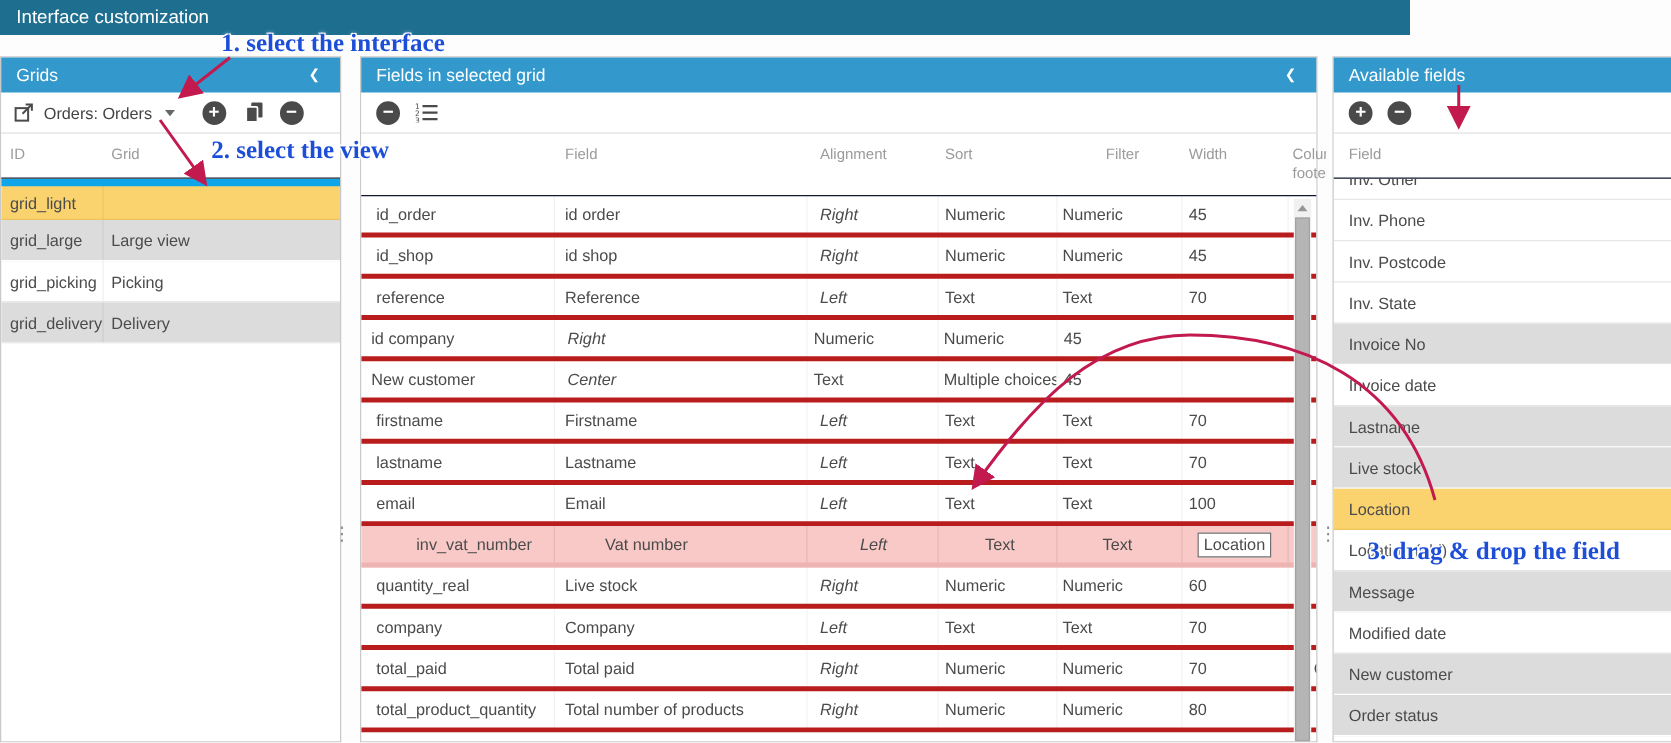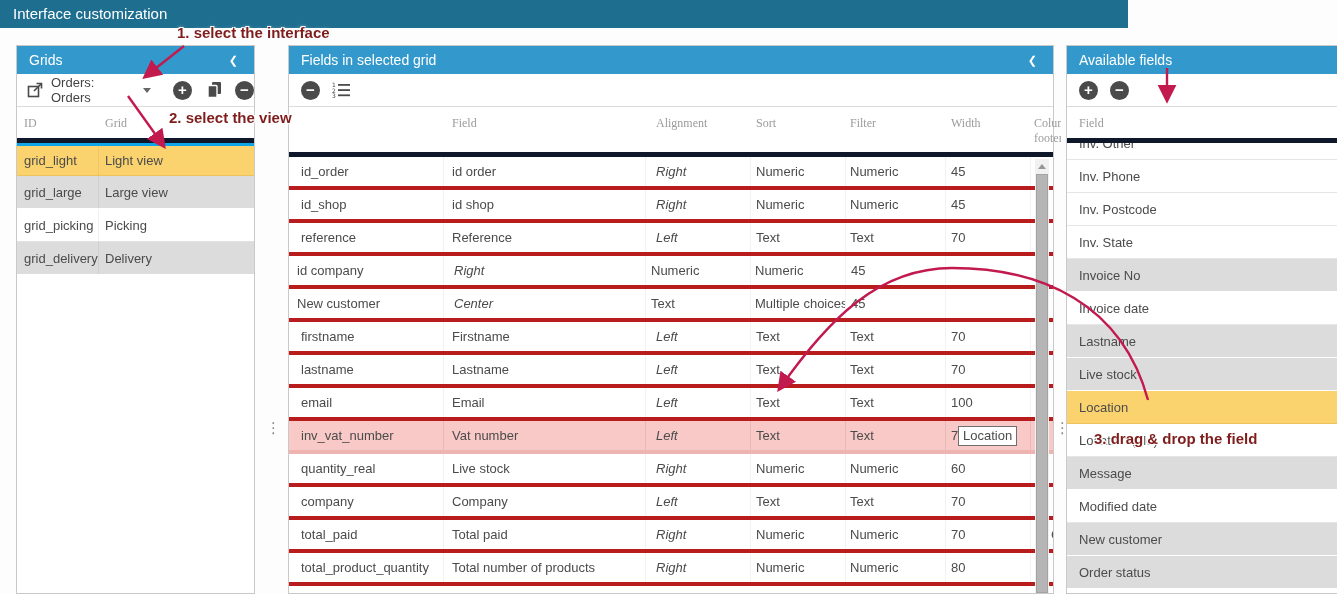--- a/index.html
+++ b/index.html
@@ -6,65 +6,65 @@
   body{
     width:1337px;height:594px;position:relative;overflow:hidden;
     background:#fdfdfd;font-family:"Liberation Sans","DejaVu Sans",sans-serif;
     -webkit-font-smoothing:antialiased;
   }
   
   .titlebar{position:absolute;left:0;top:0;width:1128px;height:28px;background:#1e6e90;
     color:#fff;font-size:15px;line-height:28px;padding-left:13px;box-sizing:border-box;}
   
   .panel{position:absolute;top:45px;height:549px;background:#fff;border:1px solid #c9c9c9;box-sizing:border-box;}
-  .panel-grids{left:16px;width:239px;}
+  .panel-grids{left:0;width:273px;}
   .panel-fields{left:288px;width:766px;}
   .panel-avail{left:1066px;width:280px;}
   .phead{height:28px;background:#3399cc;color:#fff;font-size:14px;line-height:28px;
     padding-left:12px;position:relative;}
   .chev{position:absolute;top:0;font-size:11px;line-height:28px;color:#fff;cursor:pointer;}
   .panel-grids .chev{right:16px;}
   .panel-fields .chev{right:16px;}
   .ptoolbar{height:32px;border-bottom:1px solid #dcdcdc;display:flex;align-items:center;background:#fff;}
   .tbtn{width:19px;height:19px;border-radius:50%;background:#4a4a4a;color:#fff;display:flex;
     align-items:center;justify-content:center;font-size:15px;font-weight:bold;line-height:1;cursor:pointer;flex:0 0 auto;}
   .tbtn span{transform:translateY(-1px);}
   .selector{display:flex;align-items:center;font-size:13px;color:#444;cursor:pointer;}
   .caret{width:0;height:0;border-left:4px solid transparent;border-right:4px solid transparent;
     border-top:5px solid #666;margin-left:10px;}
   .icon-svg{display:block;}
   
-  .colhead{box-sizing:border-box;border-bottom:5px solid #0f172a;color:#9b9b9b;font-size:12px;background:#fff;font-family:Liberation Serif, serif;}
+  .colhead{box-sizing:border-box;border-bottom:1px solid #0f172a;color:#9b9b9b;font-size:12px;background:#fff;}
   .colhead span{display:block;overflow:hidden;white-space:nowrap;}
   .grids-colhead{height:36px;display:grid;grid-template-columns:82px 1fr;padding-top:9px;}
   .grids-colhead .h0{padding-left:7px;} .grids-colhead .h1{padding-left:6px;}
   .fields-colhead{height:50px;display:grid;grid-template-columns:155px 202px 105px 95px 100px 85px 30px;padding-top:9px;}
   .fields-colhead .h0{padding-left:12px;}.fields-colhead .h1{padding-left:8px;}
   .fields-colhead .h2{padding-left:10px;}.fields-colhead .h3{padding-left:5px;}
-  .fields-colhead .h4{padding-left:4px;}.fields-colhead .h5{padding-left:5px;}
+  .fields-colhead .h4{padding-left:4px;text-align:center;}.fields-colhead .h5{padding-left:5px;}
   .fields-colhead .h6{padding-left:3px;white-space:pre;line-height:1.25;}
   .avail-colhead{height:36px;padding:9px 0 0 12px;}
   
   .lrow{display:grid;grid-template-columns:82px 1fr;height:33px;box-sizing:border-box;
     border-bottom:1px solid #e2e2e2;align-items:center;font-size:13px;color:#4b4b4b;cursor:pointer;}
   .lrow span{overflow:hidden;white-space:nowrap;height:100%;display:flex;align-items:center;}
   .lrow .c-id{padding-left:7px;border-right:1px solid rgba(0,0,0,0.06);}
   .lrow .c-grid{padding-left:6px;}
   .lrow.alt{background:#dcdcdc;border-bottom-color:#ffffff;}
-  .lrow.selected{background:#fbd36e;border-top:3px solid #0ea5e9;border-bottom-color:#eec35c;}
+  .lrow.selected{background:#fbd36e;border-top:6px solid #0ea5e9;border-bottom-color:#eec35c;}
   .mrow{display:grid;grid-template-columns:155px 202px 105px 95px 100px 85px 30px;height:33px;
     box-sizing:border-box;border-bottom:4px solid #b91c1c;font-size:13px;color:#4b4b4b;cursor:pointer;}
   .mrow span{overflow:hidden;white-space:nowrap;height:100%;display:flex;align-items:center;
     border-right:1px solid rgba(0,0,0,0.05);}
   .mrow span:last-child{border-right:none;}
   .mrow .c0{padding-left:12px;} .mrow .c1{padding-left:8px;} .mrow .c2{padding-left:10px;font-style:italic;}
   .mrow .c3{padding-left:5px;} .mrow .c4{padding-left:4px;} .mrow .c5{padding-left:5px;}
   .mrow .c6{padding-left:20px;}
   .mrow.drop{background:#f8c9c7;border-bottom-color:#eeb4b2;}
-  .mrow.drop span{border-right-color:rgba(0,0,0,0.08);}
+  .mrow.drop span{border-right-color:rgba(0,0,0,0.08);margin-left:32px;}
   .arow{height:33px;box-sizing:border-box;display:flex;align-items:center;padding-left:12px;
     border-bottom:1px solid #e6e6e6;font-size:13px;color:#4b4b4b;overflow:hidden;white-space:nowrap;cursor:pointer;}
   .arow.used{background:#dcdcdc;border-bottom-color:#ffffff;}
   .arow.selected{background:#fbd36e;border-bottom-color:#eec35c;}
   .arow.partial{margin-top:-16px;}
   .rows-clip{overflow:hidden;}
   .avail-rows{height:453px;}
   
   .vscroll{position:absolute;right:4px;top:113px;bottom:0;width:14px;background:#f1f1f1;z-index:5;}
   .vscroll .sbtn{height:14px;display:flex;align-items:center;justify-content:center;cursor:pointer;}
@@ -72,22 +72,22 @@
     border-bottom:5px solid #969696;}
   .vscroll .thumb{position:absolute;left:1px;right:1px;top:15px;bottom:0;background:#b5b5b5;
     border:1px solid #a3a3a3;box-sizing:border-box;cursor:grab;}
   
   .splitter{position:absolute;width:8px;height:26px;color:#8a8a8a;font-size:15px;line-height:26px;
     text-align:center;z-index:6;cursor:col-resize;}
   
   .ghost{position:absolute;left:669px;top:380px;z-index:20;background:#fff;border:1px solid #6f6f6f;
     font-size:13px;color:#4b4b4b;padding:1px 4px 2px 4px;white-space:nowrap;}
   
-  .anno{position:absolute;color:#7f1d1d;font-size:15px;font-weight:bold;z-index:50;white-space:nowrap;
-    text-shadow:-1px -1px 0 #fff,1px -1px 0 #fff,-1px 1px 0 #fff,1px 1px 0 #fff,0 0 4px #fff;}
+  .anno{position:absolute;color:#1d4ed8;font-size:20px;font-weight:bold;z-index:50;white-space:nowrap;
+    text-shadow:-1px -1px 0 #fff,1px -1px 0 #fff,-1px 1px 0 #fff,1px 1px 0 #fff,0 0 4px #fff;font-family:Liberation Serif, serif;}
   .anno1{left:177px;top:24px;}
   .anno2{left:169px;top:109px;}
   .anno3{left:1094px;top:417px;margin-top:13px;}
   .arrow-overlay{position:absolute;left:0;top:0;width:1337px;height:594px;z-index:45;pointer-events:none;}
 </style>
 </head>
 <body>
 
 <div class="titlebar">
   <span>Interface customization</span>
@@ -123,21 +123,20 @@
         <span>−</span>
       </span>
   </div>
   <div class="colhead grids-colhead">
     <span class="h0">ID</span>
     <span class="h1">Grid</span>
   </div>
   <div class="rows-clip" id="grids-rows">
       <div class="lrow selected">
         <span class="c-id">grid_light</span>
-        <span class="c-grid">Light view</span>
       </div>
       <div class="lrow alt">
         <span class="c-id">grid_large</span>
         <span class="c-grid">Large view</span>
       </div>
       <div class="lrow plain">
         <span class="c-id">grid_picking</span>
         <span class="c-grid">Picking</span>
       </div>
       <div class="lrow alt">

